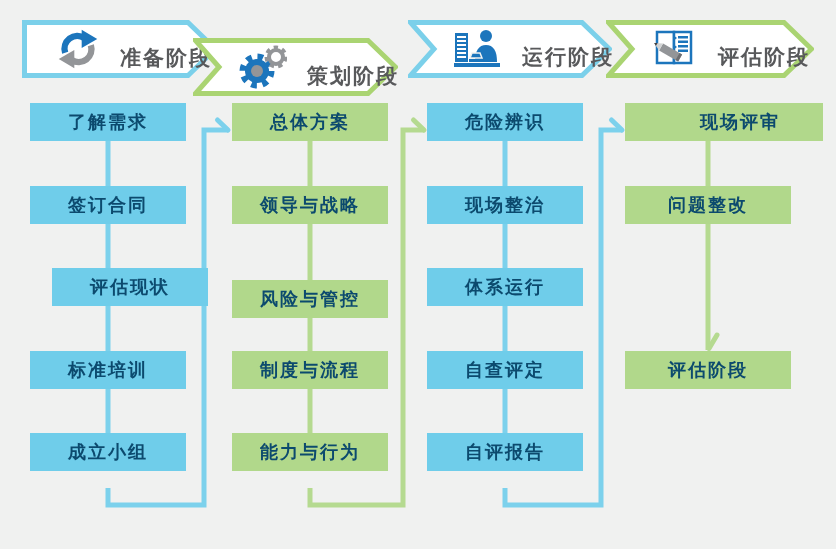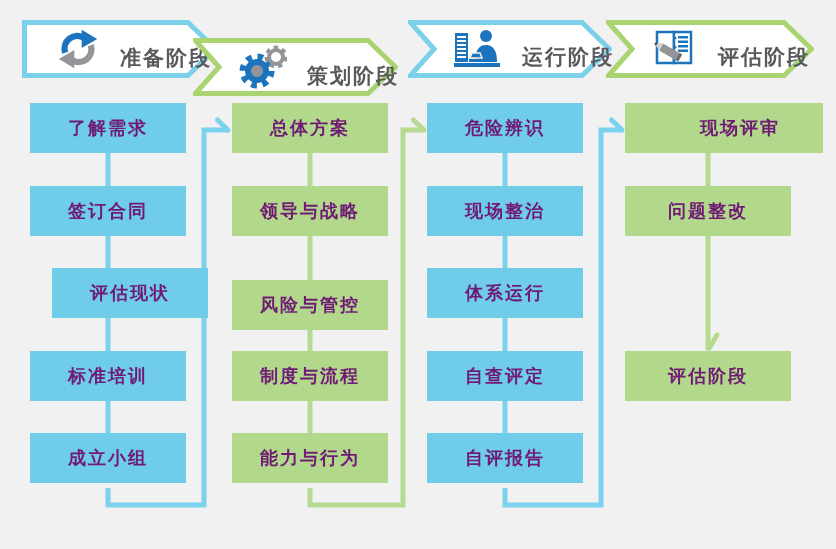--- a/index.html
+++ b/index.html
@@ -18,23 +18,23 @@
     position:relative;display:flex;align-items:flex-end;gap:20px;z-index:3;
   }
   .ph-flat .hcontent{margin-left:34px;}
   .ph-notch .hcontent{margin-left:44px;}
   .hlabel{
     font-size:21px;font-weight:700;color:#58595b;letter-spacing:2px;
     white-space:nowrap;
   }
   .hicon{display:flex;align-items:center;}
   .step-box{
-    position:absolute;height:50px;z-index:2;
+    position:absolute;height:38px;z-index:2;
     display:flex;align-items:center;justify-content:center;
-    font-size:18px;font-weight:700;color:#701a75;letter-spacing:2px;
+    font-size:18px;font-weight:700;color:#0c4a6e;letter-spacing:2px;
     white-space:nowrap;
   }
   .box-blue{background:#6fcdea;}
   .box-green{background:#b1d88b;}
 </style>
 </head>
 <body>
 
 <div class="canvas">
 

